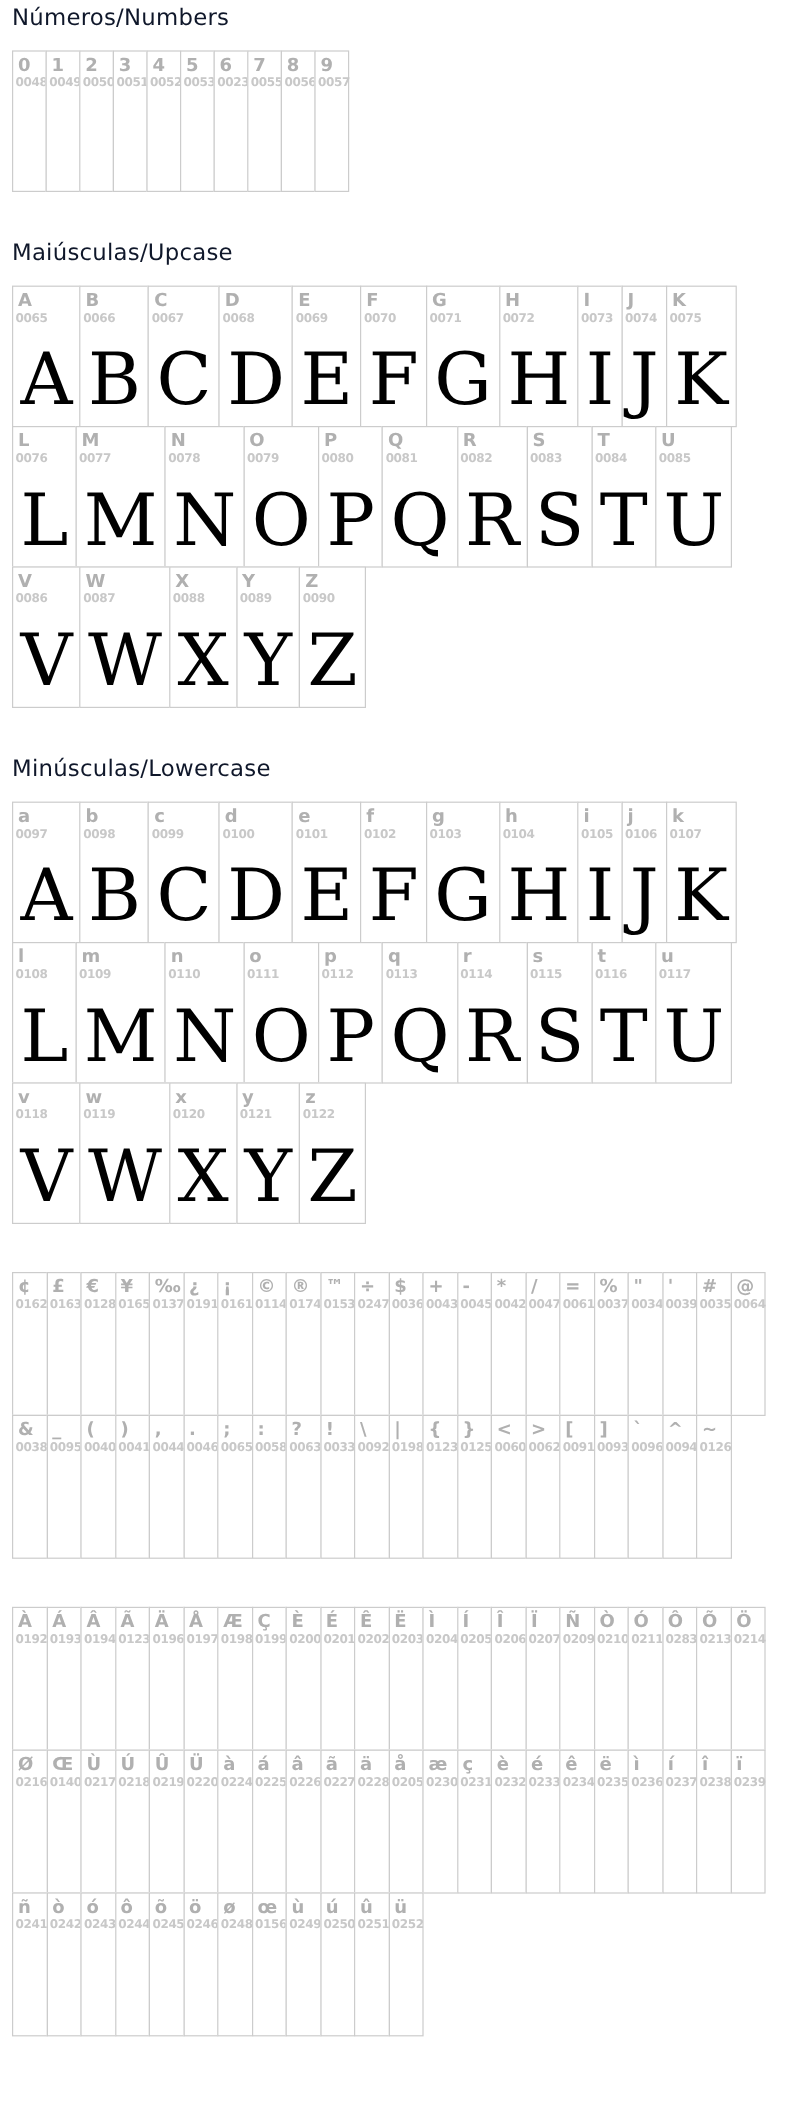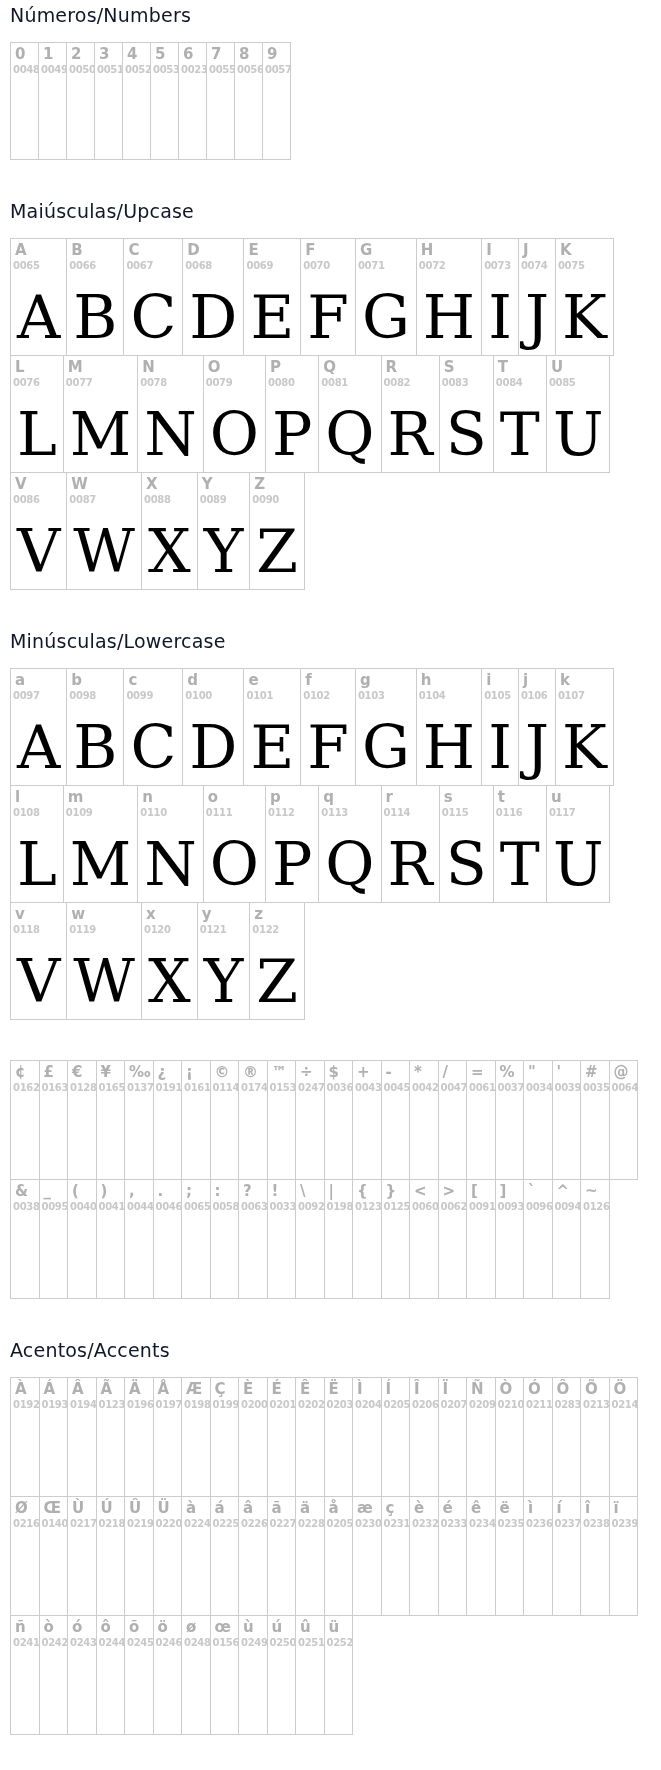--- a/index.html
+++ b/index.html
@@ -541,21 +541,20 @@
           <div class="cell-label">^</div>
           <div class="cell-code">0094</div>
         </div>
         <div class="cell">
           <div class="cell-label">~</div>
           <div class="cell-code">0126</div>
         </div>
       </div>
     </div>
     <div class="section">
-      <div class="section-title">Acentos/Accents</div>
       <div class="char-row accents">
         <div class="cell">
           <div class="cell-label">À</div>
           <div class="cell-code">0192</div>
         </div>
         <div class="cell">
           <div class="cell-label">Á</div>
           <div class="cell-code">0193</div>
         </div>
         <div class="cell">

